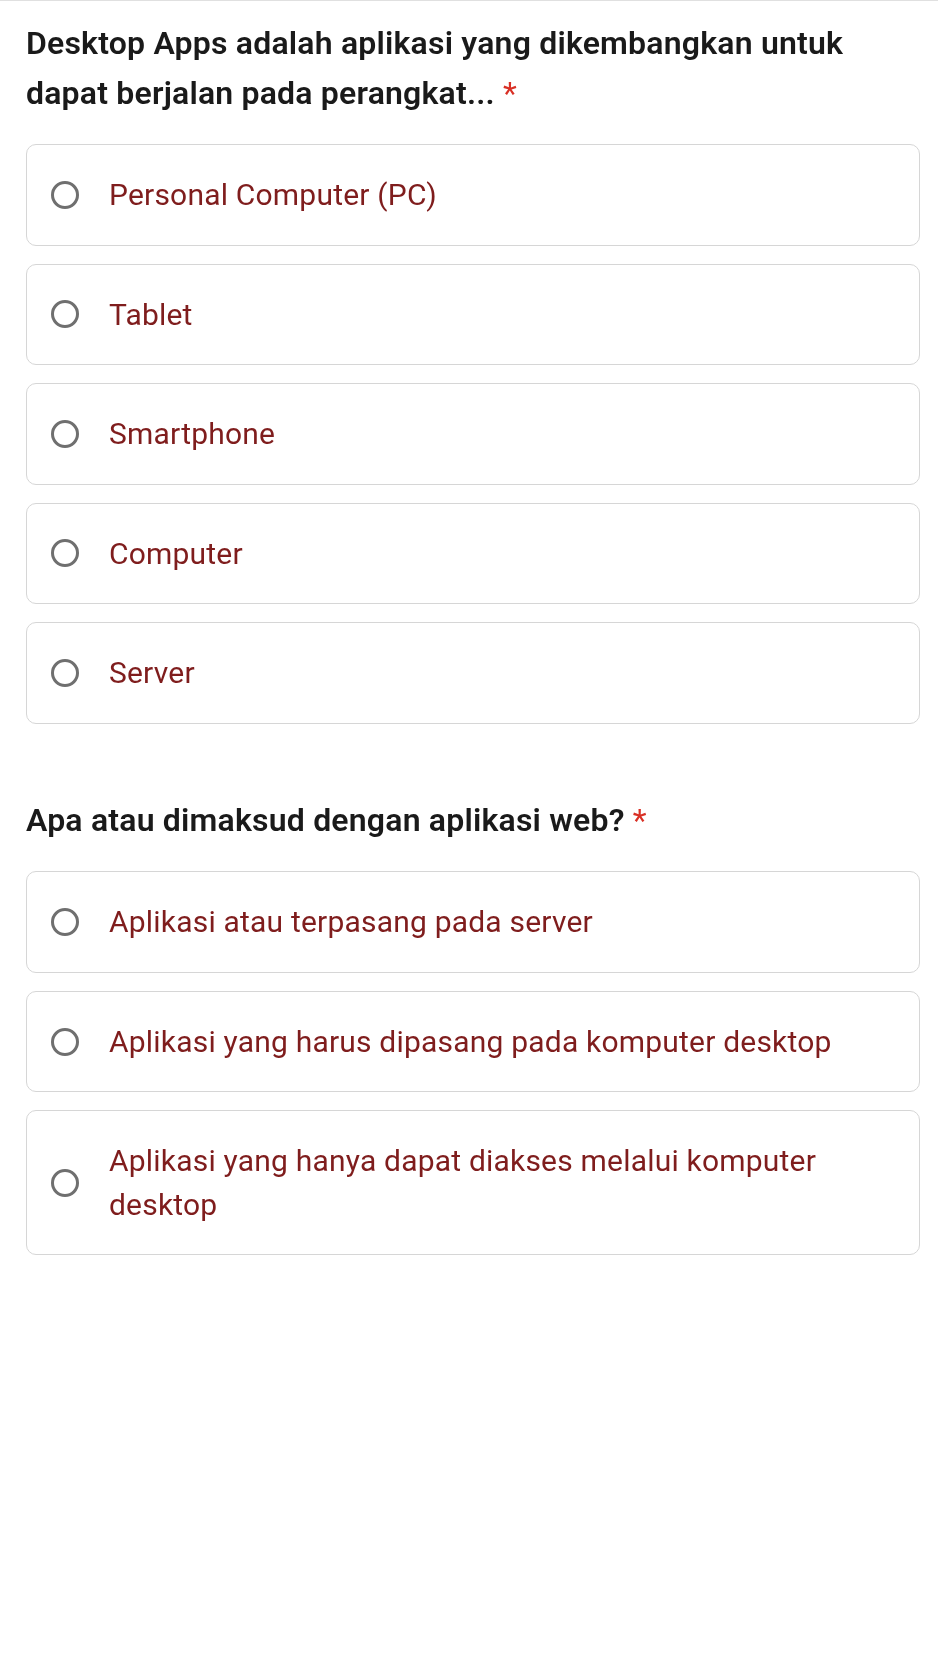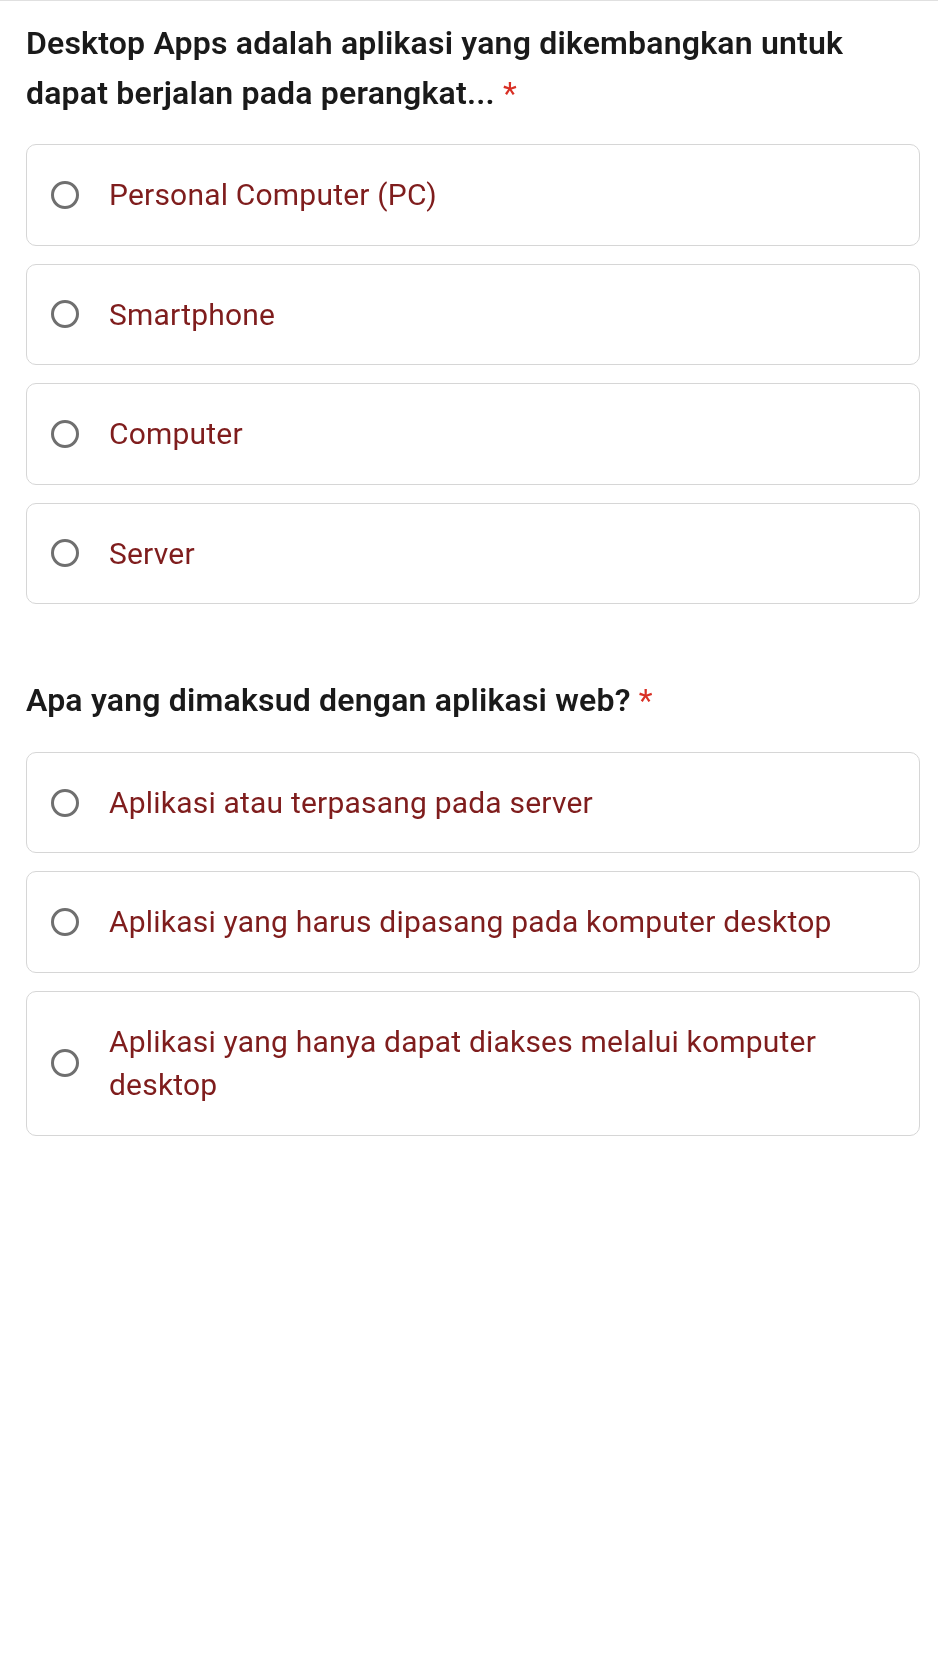--- a/index.html
+++ b/index.html
@@ -72,35 +72,39 @@
       <span>Desktop Apps adalah aplikasi yang dikembangkan untuk dapat berjalan pada perangkat...</span>
       <span class="required-mark">*</span>
     </div>
 
     <div class="option">
       <span class="radio-circle"></span>
       <span class="option-label">Personal Computer (PC)</span>
     </div>
     <div class="option">
       <span class="radio-circle"></span>
+      <span class="option-label">Tablet</span>
+    </div>
+    <div class="option">
+      <span class="radio-circle"></span>
       <span class="option-label">Smartphone</span>
     </div>
     <div class="option">
       <span class="radio-circle"></span>
       <span class="option-label">Computer</span>
     </div>
     <div class="option">
       <span class="radio-circle"></span>
       <span class="option-label">Server</span>
     </div>
   </div>
 
   <div class="question-block">
     <div class="question-title">
-      <span>Apa yang dimaksud dengan aplikasi web?</span>
+      <span>Apa atau dimaksud dengan aplikasi web?</span>
       <span class="required-mark">*</span>
     </div>
 
     <div class="option">
       <span class="radio-circle"></span>
       <span class="option-label">Aplikasi atau terpasang pada server</span>
     </div>
     <div class="option">
       <span class="radio-circle"></span>
       <span class="option-label">Aplikasi yang harus dipasang pada komputer desktop</span>

